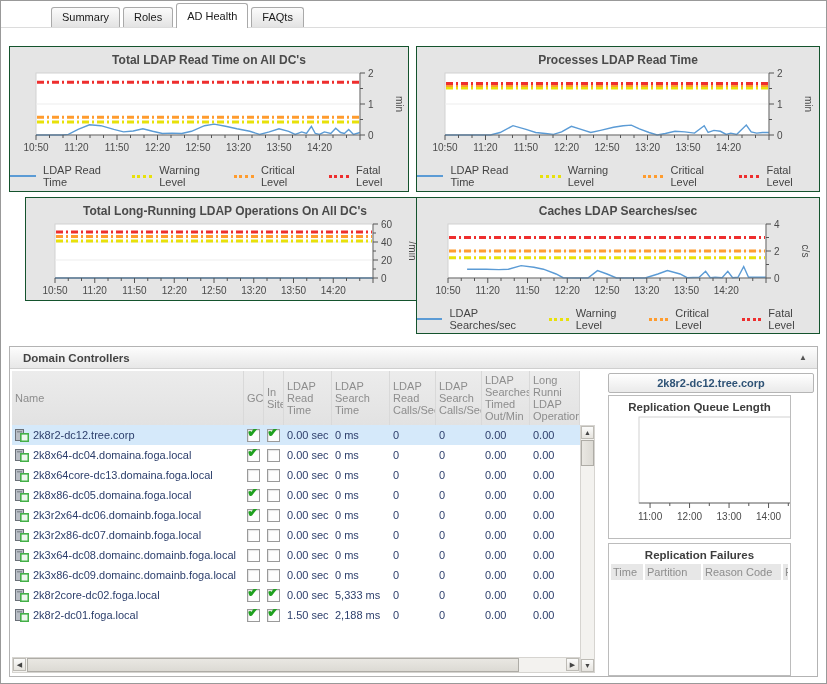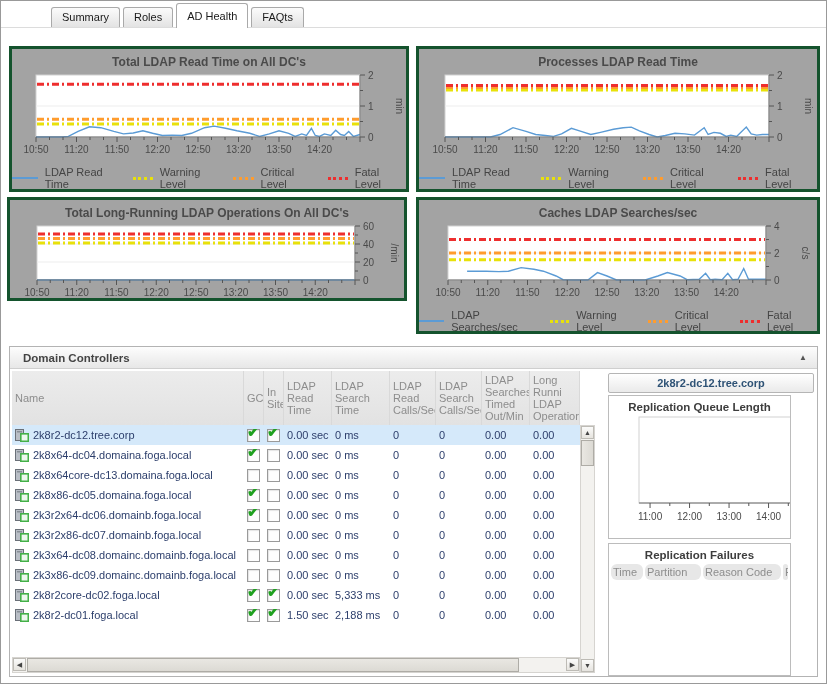--- a/index.html
+++ b/index.html
@@ -5,24 +5,24 @@
   html,body{margin:0;padding:0;background:#fff;}
   .screen{position:relative;width:825px;height:682px;border:1px solid #999;background:#fff;
     font-family:"Liberation Sans",sans-serif;font-size:11px;color:#333;overflow:hidden;}
   
   .tabline{position:absolute;left:0;top:26px;width:100%;border-top:1px solid #dcdcdc;}
   .tabs{position:absolute;left:6px;top:2px;display:flex;align-items:flex-end;gap:3px;z-index:2;padding-left:44px;}
   .tab{height:19px;line-height:19px;padding:0 10px;background:linear-gradient(#fbfbfb,#e3e3e3);
     border:1px solid #a9a9a9;border-bottom:none;border-radius:3px 3px 0 0;color:#1a1a1a;cursor:default;}
   .tab.active{height:24px;line-height:24px;background:#fff;margin-bottom:-1px;z-index:3;}
   
-  .chart-panel{position:absolute;border:3px solid #14532d;background:#a3a3a3;box-sizing:border-box;}
+  .chart-panel{position:absolute;border:1px solid #14532d;background:#e5e5e5;box-sizing:border-box;}
   #cp0{left:8px;top:45px;width:400px;height:146px;}
   #cp1{left:415px;top:45px;width:404px;height:146px;}
-  #cp2{left:6px;top:196px;width:400px;height:104px;}
+  #cp2{left:24px;top:196px;width:400px;height:104px;}
   #cp3{left:415px;top:196px;width:404px;height:137px;}
   .chart-title{text-align:center;font-weight:bold;color:#4a4a4a;font-size:12px;padding-top:6px;}
   .chart-svg-wrap{display:flex;justify-content:center;}
   .chart-legend{display:flex;justify-content:center;align-items:center;gap:7px;color:#444;margin-top:1px;}
   .leg-sample{display:inline-block;height:0;}
   .leg-sample.solid{width:27px;border-top:2px solid;}
   .leg-sample.dotted{width:21px;border-top:3px dotted;}
   
   .dc-panel{position:absolute;left:8px;top:345px;width:809px;height:331px;border:1px solid #b3b3b3;
     box-sizing:border-box;background:#fff;}
@@ -57,21 +57,21 @@
     border:1px solid #aeaca6;box-sizing:border-box;}
   
   .right-col{position:absolute;left:598px;top:26px;width:206px;bottom:3px;}
   .dc-name-btn{height:18px;border:1px solid #b5b5b5;background:linear-gradient(#ffffff,#eaeaea);
     text-align:center;font-weight:bold;color:#2f5376;line-height:18px;border-radius:2px;cursor:default;}
   .sub-panel{position:absolute;left:0;width:183px;border:1px solid #bcbcbc;background:#fff;box-sizing:border-box;}
   #rql{top:22px;height:144px;}
   #rf{top:170px;height:133px;}
   .sub-title{text-align:center;font-weight:bold;color:#3d3d3d;padding-top:5px;font-size:11.5px;}
   .rf-head{display:flex;gap:2px;padding:3px 2px 0 2px;color:#8d8d8d;}
-  .rf-th{background:#e7e7e7;padding:2px 2px;flex:none;overflow:hidden;white-space:nowrap;border-radius:6px;}
+  .rf-th{background:#e7e7e7;padding:2px 2px;flex:none;overflow:hidden;white-space:nowrap;}
 </style>
 </head>
 <body>
 
 <div class="screen">
 
   <div class="tabline"></div>
   <div class="tabs">
     <div class="tab">Summary</div>
     <div class="tab">Roles</div>

